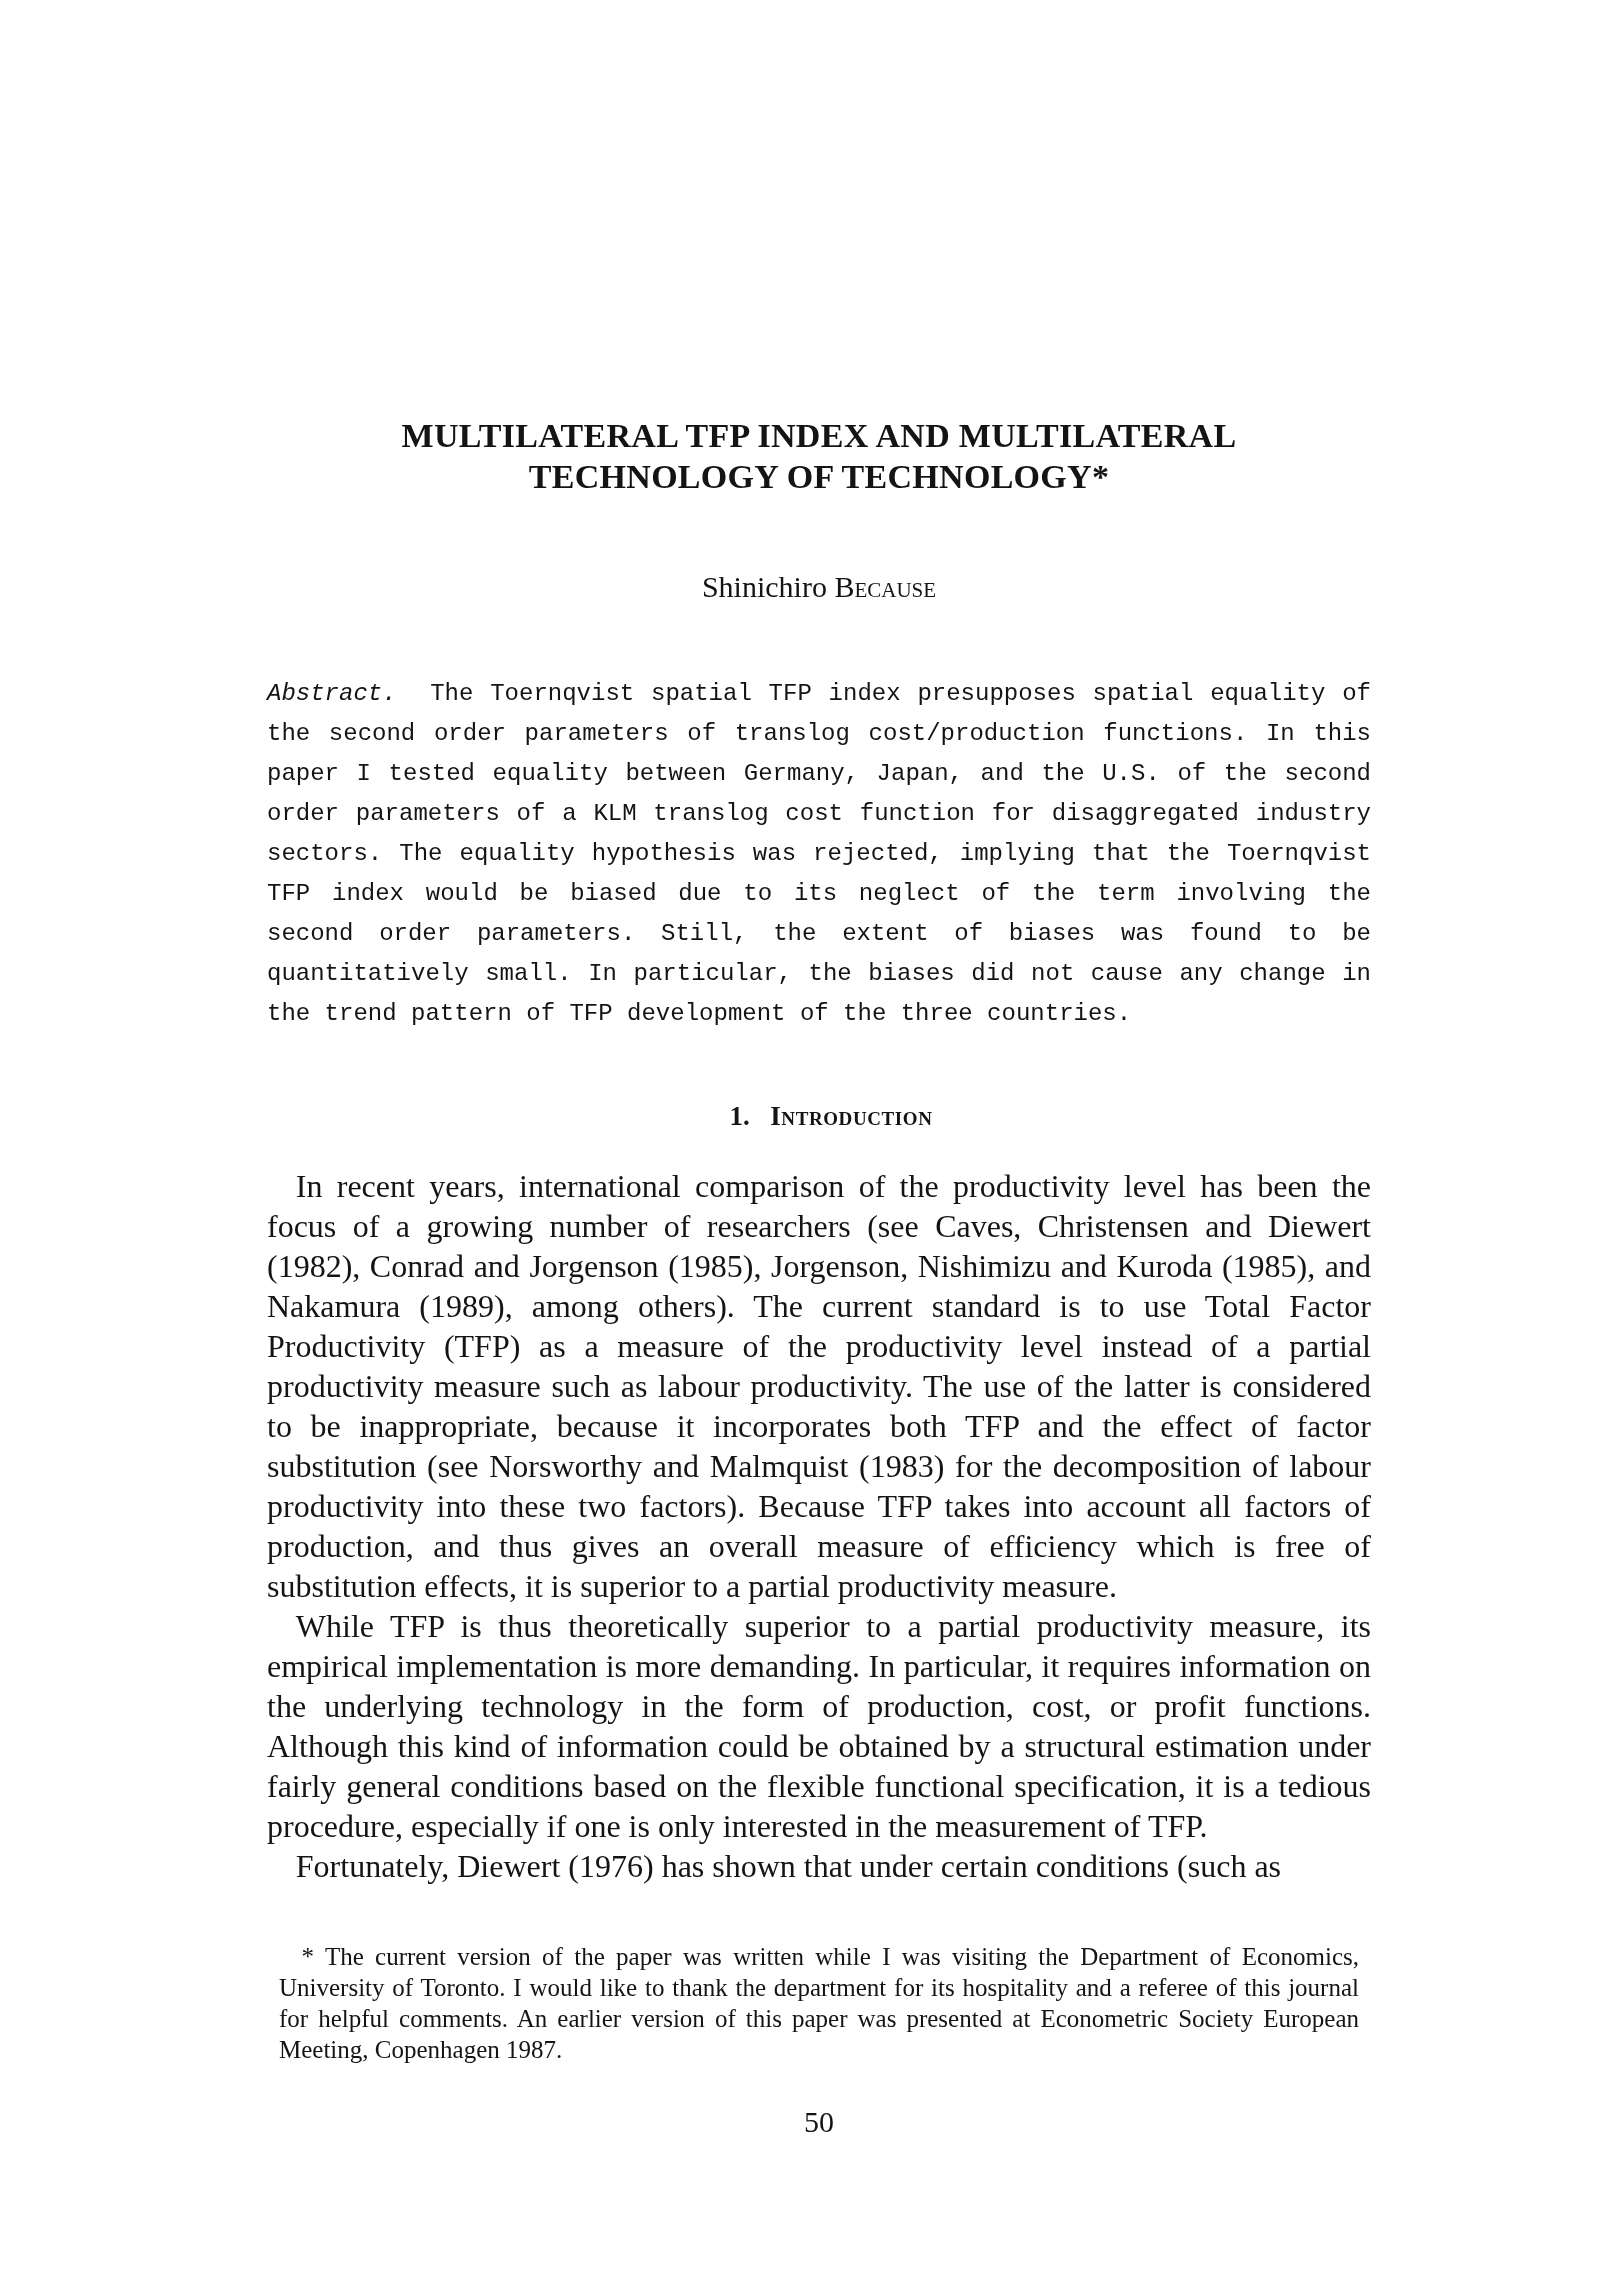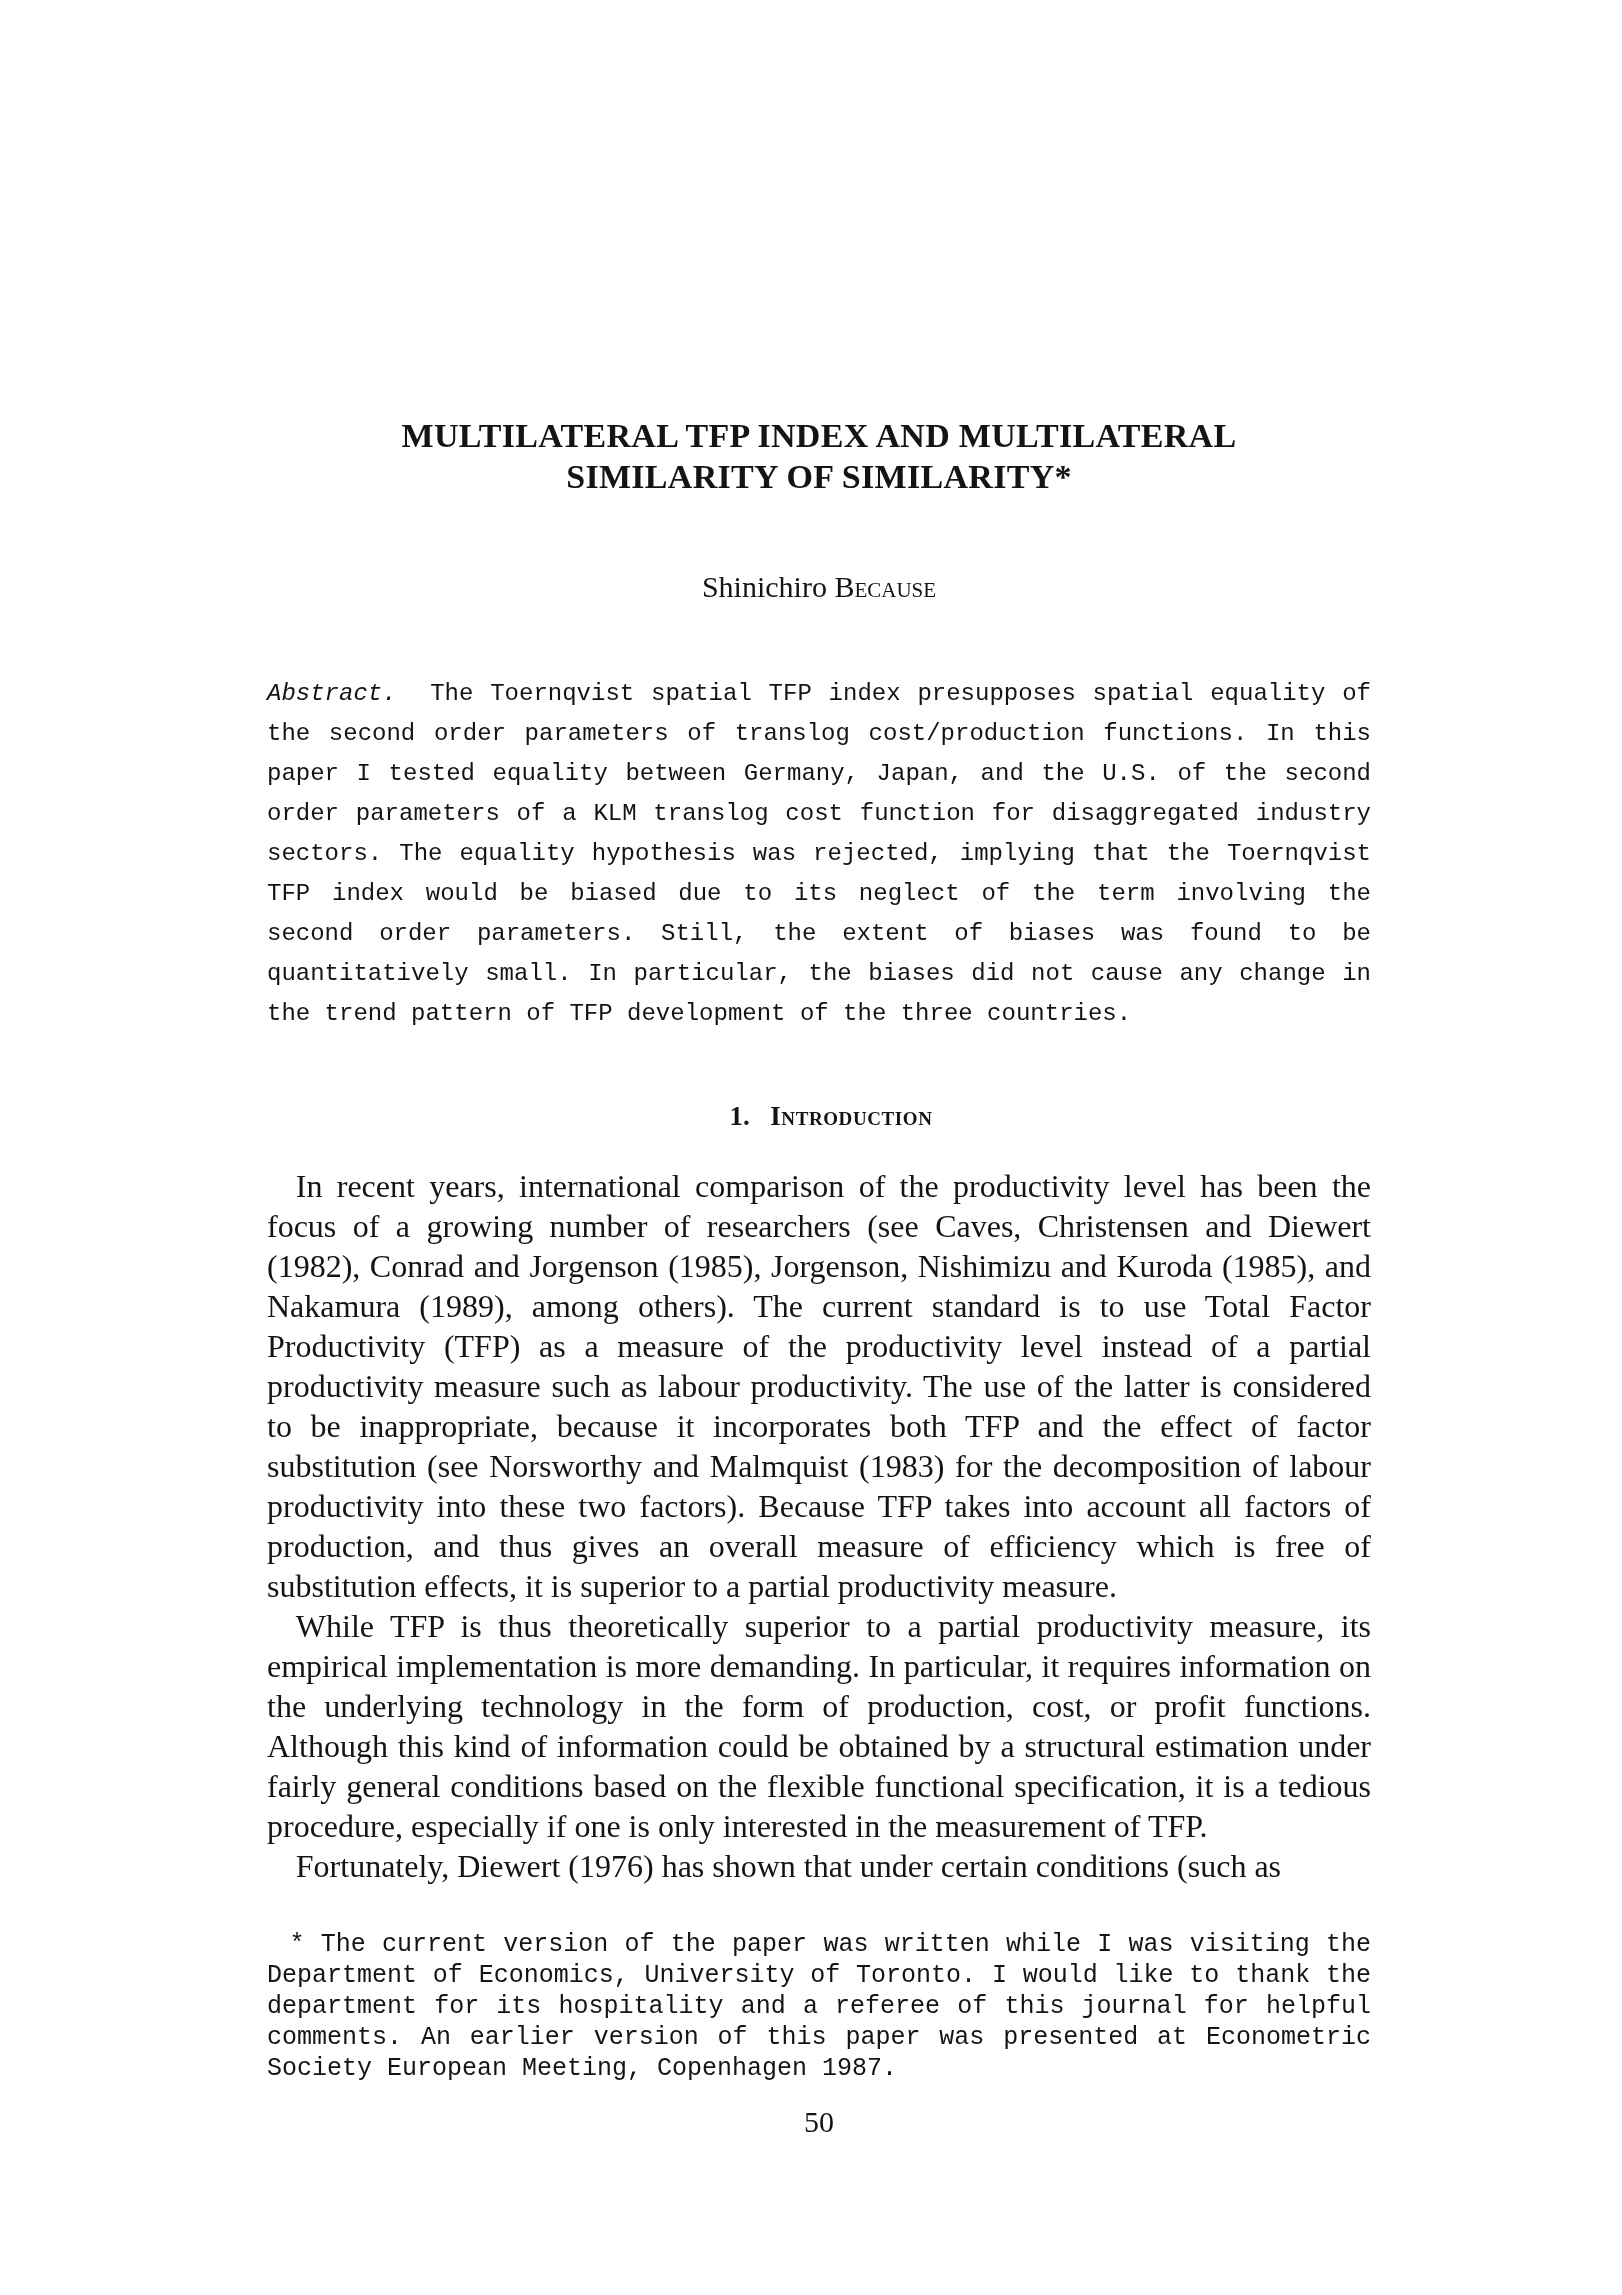--- a/index.html
+++ b/index.html
@@ -87,42 +87,41 @@
     margin: 0;
     text-indent: 0.9em;
   }
   .footnote {
     top: 1929px;
     font-size: 25px;
     line-height: 31px;
     text-align: justify;
   }
   .footnote p {
-    margin: 0;
+    margin: 12px;
     text-indent: 0.9em;
-    font-family: Liberation Mono, monospace;
   }
   .page-number {
     position: absolute;
     top: 2105px;
     left: 267px;
     width: 1104px;
     text-align: center;
     font-size: 30px;
     line-height: 34px;
   }
 </style>
 </head>
 <body>
 
 <div class="page">
 
   <h1 class="title" style="margin:0;">
     <span class="line">MULTILATERAL TFP INDEX AND MULTILATERAL</span>
-    <span class="line">SIMILARITY OF SIMILARITY*</span>
+    <span class="line">TECHNOLOGY OF TECHNOLOGY*</span>
   </h1>
 
   <div class="author">
     <span>Shinichiro</span>
     <span class="sc">Because</span>
   </div>
 
   <div class="column abstract">
     <span class="label">Abstract.</span>&nbsp;&nbsp;<span>The Toernqvist spatial TFP index presupposes spatial equality of the second order parameters of translog cost/production functions. In this paper I tested equality between Germany, Japan, and the U.S. of the second order parameters of a KLM translog cost function for disaggregated industry sectors. The equality hypothesis was rejected, implying that the Toernqvist TFP index would be biased due to its neglect of the term involving the second order parameters. Still, the extent of biases was found to be quantitatively small. In particular, the biases did not cause any change in the trend pattern of TFP development of the three countries.</span>
   </div>

